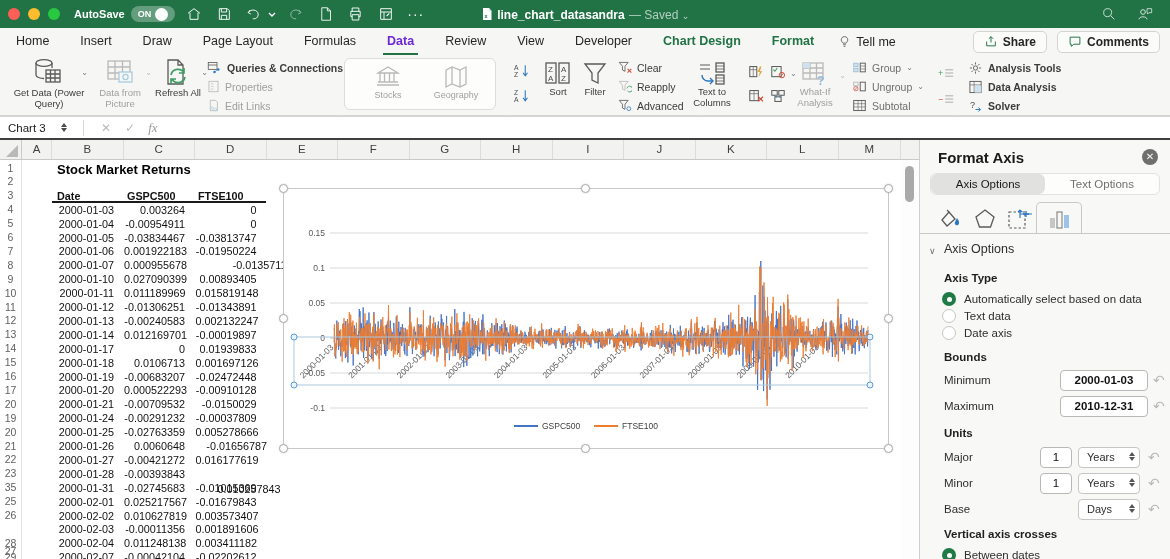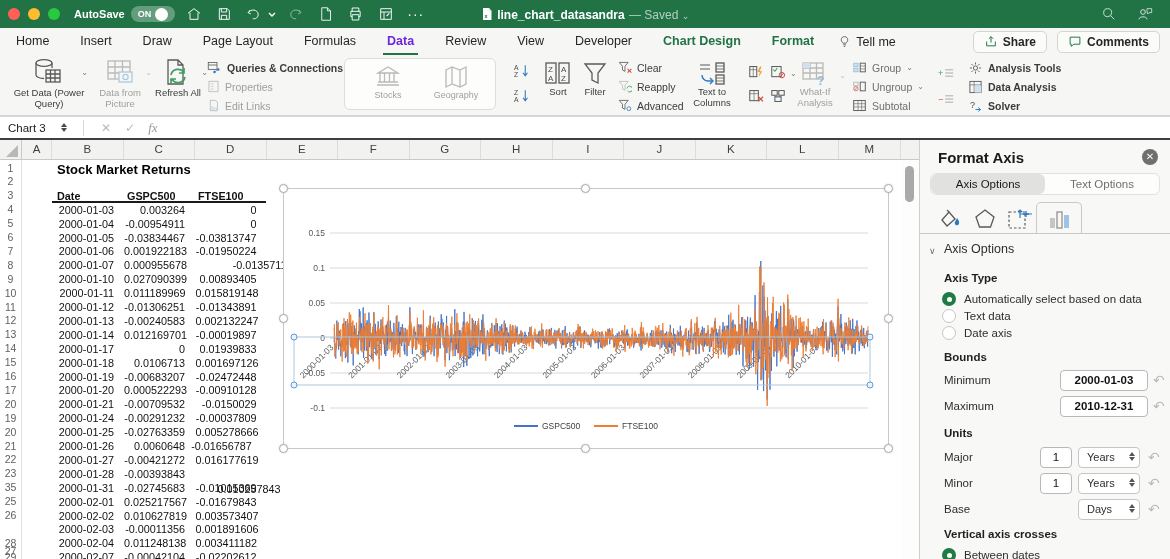--- a/index.html
+++ b/index.html
@@ -600,21 +600,21 @@
       <div class="cell num" style="left: 124px; width: 66px; top: 238.3px; padding-right: 5px;">-0.00709532</div>
       <div class="cell num" style="left: 195.5px; width: 66px; top: 238.3px; padding-right: 5px;">-0.0150029</div>
       <div class="cell num" style="left: 52px; width: 66px; top: 252.2px; padding-right: 4px;">2000-01-24</div>
       <div class="cell num" style="left: 124px; width: 66px; top: 252.2px; padding-right: 5px;">-0.00291232</div>
       <div class="cell num" style="left: 195.5px; width: 66px; top: 252.2px; padding-right: 5px;">-0.00037809</div>
       <div class="cell num" style="left: 52px; width: 66px; top: 266.1px; padding-right: 4px;">2000-01-25</div>
       <div class="cell num" style="left: 124px; width: 66px; top: 266.1px; padding-right: 5px;">-0.02763359</div>
       <div class="cell num" style="left: 195.5px; width: 66px; top: 266.1px; padding-right: 5px;">0.005278666</div>
       <div class="cell num" style="left: 52px; width: 66px; top: 280px; padding-right: 4px;">2000-01-26</div>
       <div class="cell num" style="left: 124px; width: 66px; top: 280px; padding-right: 5px;">0.0060648</div>
-      <div class="cell num" style="left: 191px; width: 66px; top: 280px; padding-right: 5px; text-align: center;">-0.01656787</div>
+      <div class="cell num" style="left: 206px; width: 66px; top: 280px; padding-right: 5px;">-0.01656787</div>
       <div class="cell num" style="left: 52px; width: 66px; top: 293.9px; padding-right: 4px;">2000-01-27</div>
       <div class="cell num" style="left: 124px; width: 66px; top: 293.9px; padding-right: 5px;">-0.00421272</div>
       <div class="cell num" style="left: 195.5px; width: 66px; top: 293.9px; padding-right: 5px;">0.016177619</div>
       <div class="cell num" style="left: 52px; width: 66px; top: 307.8px; padding-right: 4px;">2000-01-28</div>
       <div class="cell num" style="left: 124px; width: 66px; top: 307.8px; padding-right: 5px;">-0.00393843</div>
       <div class="cell num" style="left: 195.5px; width: 66px; top: 323px; padding-right: 5px; margin-left: 22px;">0.010257843</div>
       <div class="cell num" style="left: 52px; width: 66px; top: 321.7px; padding-right: 4px;">2000-01-31</div>
       <div class="cell num" style="left: 124px; width: 66px; top: 321.7px; padding-right: 5px;">-0.02745683</div>
       <div class="cell num" style="left: 195.5px; width: 66px; top: 321.7px; padding-right: 5px;">-0.01015369</div>
       <div class="cell num" style="left: 52px; width: 66px; top: 335.6px; padding-right: 4px;">2000-02-01</div>

